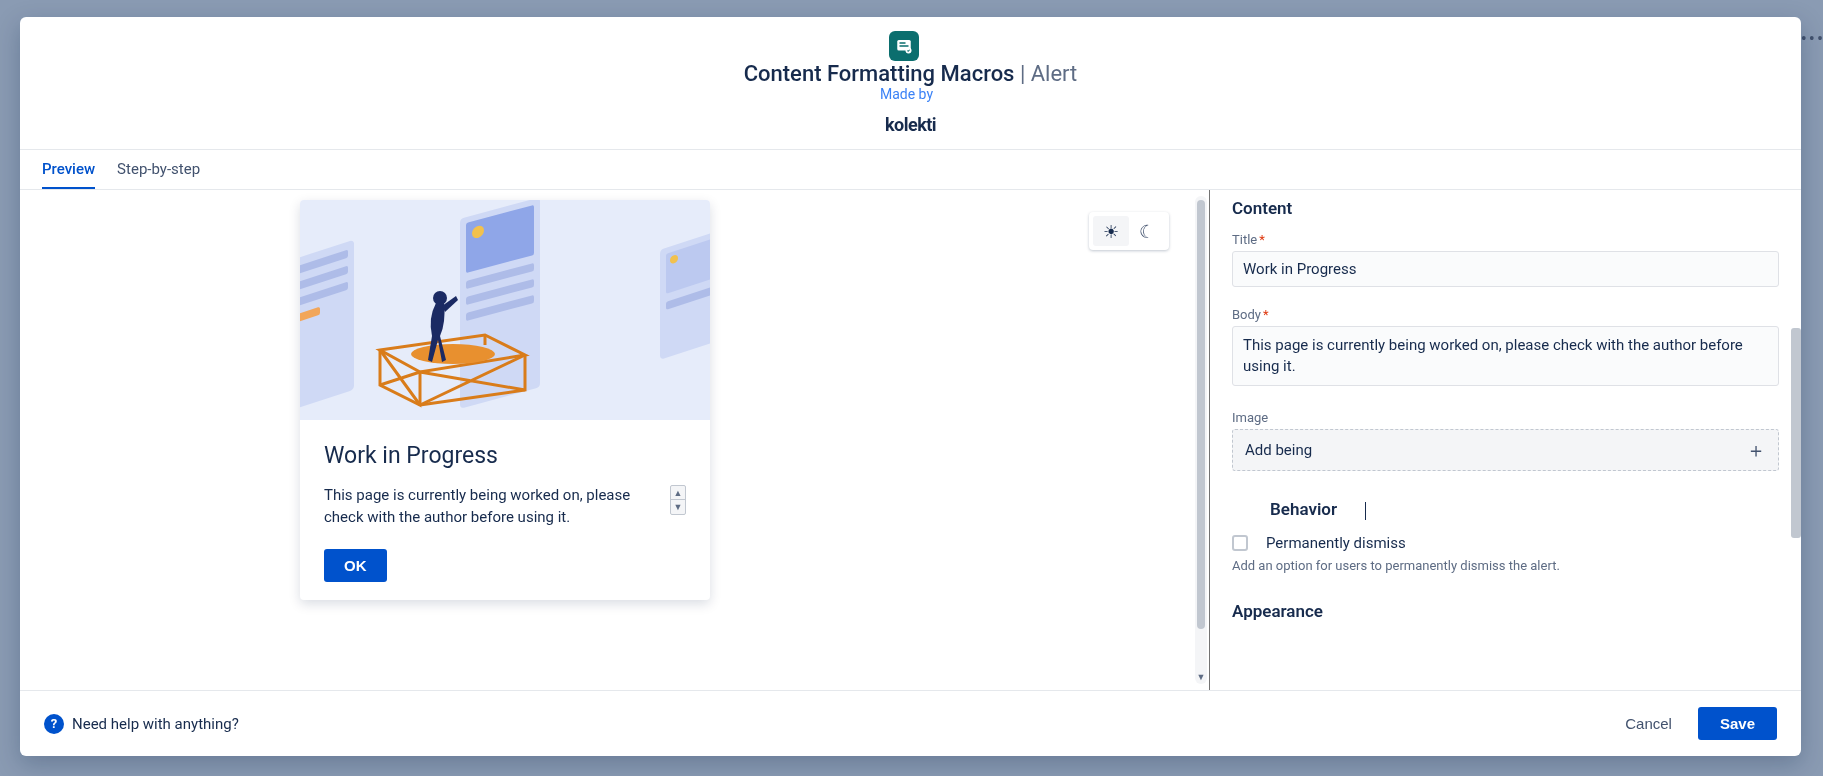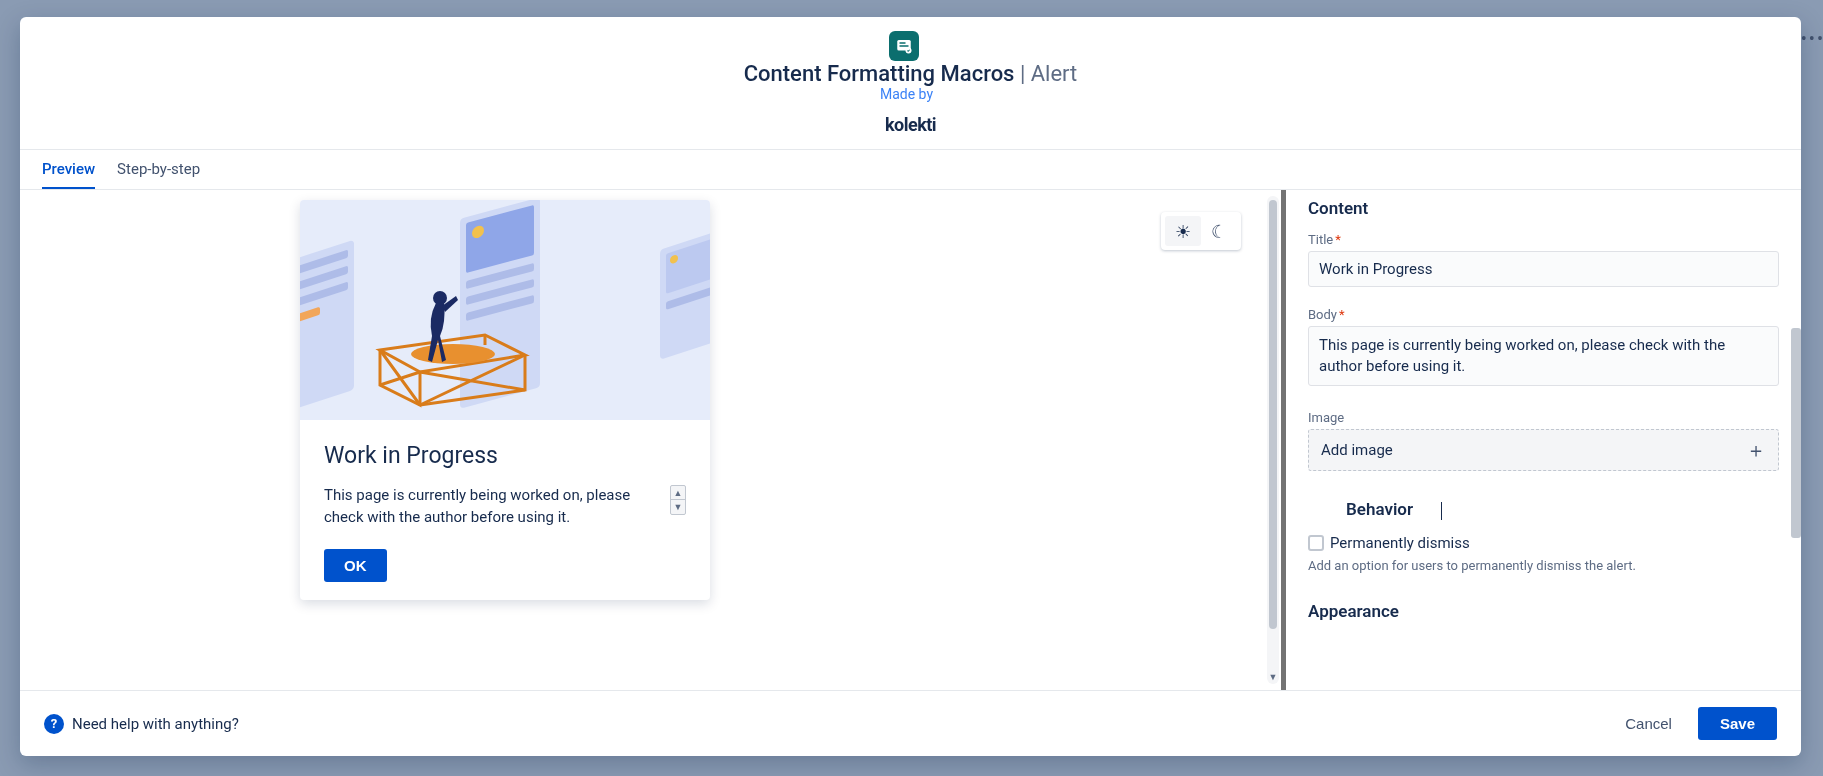--- a/index.html
+++ b/index.html
@@ -71,22 +71,22 @@
     position: absolute; right: 2px; top: 6px; bottom: 6px; width: 12px;
     background: #f4f5f7; border-radius: 6px;
   }
   .preview-scrollbar::after{
     content:""; position:absolute; left:2px; right:2px; top:4px; height:88%;
     background:#c1c7d0; border-radius:4px;
   }
   .preview-scrollbar .arrow{position:absolute;left:50%;transform:translateX(-50%);font-size:9px;color:#5e6c84;}
   .preview-scrollbar .arrow.down{bottom:2px;}
   .config-pane {
-    width: 520px;
-    border-left: 5px solid #737373;
+    width: 592px;
+    border-left: 1px solid #737373;
     padding: 8px 22px 0 22px;
     overflow-y: auto;
     position: relative;
   }
   .outer-scrollbar{
     position:absolute; right:0; top:0; bottom:0; width:12px;
   }
   .outer-scrollbar .thumb{
     position:absolute; left:2px; right:0; top:138px; height:210px;
     background:#c1c7d0; border-radius:3px;
@@ -144,21 +144,21 @@
     padding:8px 10px;font-size:15px;color:#172b4d;background:#fafbfc;
     font-family:inherit;
   }
   .textarea{resize:none;line-height:1.4;height:60px;}
   .add-image-btn{
     width:100%;display:flex;align-items:center;justify-content:space-between;
     border:1px dashed #c1c7d0;background:#f4f5f7;border-radius:3px;
     padding:10px 12px;font-size:15px;color:#172b4d;cursor:pointer;
   }
   .plus{font-size:20px;color:#42526e;line-height:1;}
-  .checkbox-row{display:flex;align-items:center;gap:6px;margin-bottom:6px;}
+  .checkbox-row{display:flex;align-items:center;gap:18px;margin-bottom:6px;}
   .checkbox{
     width:16px;height:16px;border:2px solid #c1c7d0;border-radius:3px;background:#fff;cursor:pointer;
   }
   .checkbox-label{font-size:15px;color:#172b4d;}
   .help-text{font-size:13px;color:#5e6c84;}
   .text-cursor{
     display:inline-block;width:0;height:18px;border-left:1px solid #172b4d;
     vertical-align:middle;margin-left:28px;
   }
 
@@ -313,21 +313,21 @@
       <div class="field">
         <label class="field-label">
           <span>Body</span><span class="req">*</span>
         </label>
         <textarea class="textarea" style="">This page is currently being worked on, please check with the author before using it.</textarea>
       </div>
 
       <div class="field">
         <label class="field-label">Image</label>
         <div class="add-image-btn">
-          <span>Add image</span>
+          <span>Add being</span>
           <span class="plus">＋</span>
         </div>
       </div>
 
       <div class="section-title" style="margin-top:28px;margin-left:38px;">
         <span>Behavior</span><span class="text-cursor"></span>
       </div>
 
       <div class="field">
         <div class="checkbox-row">

